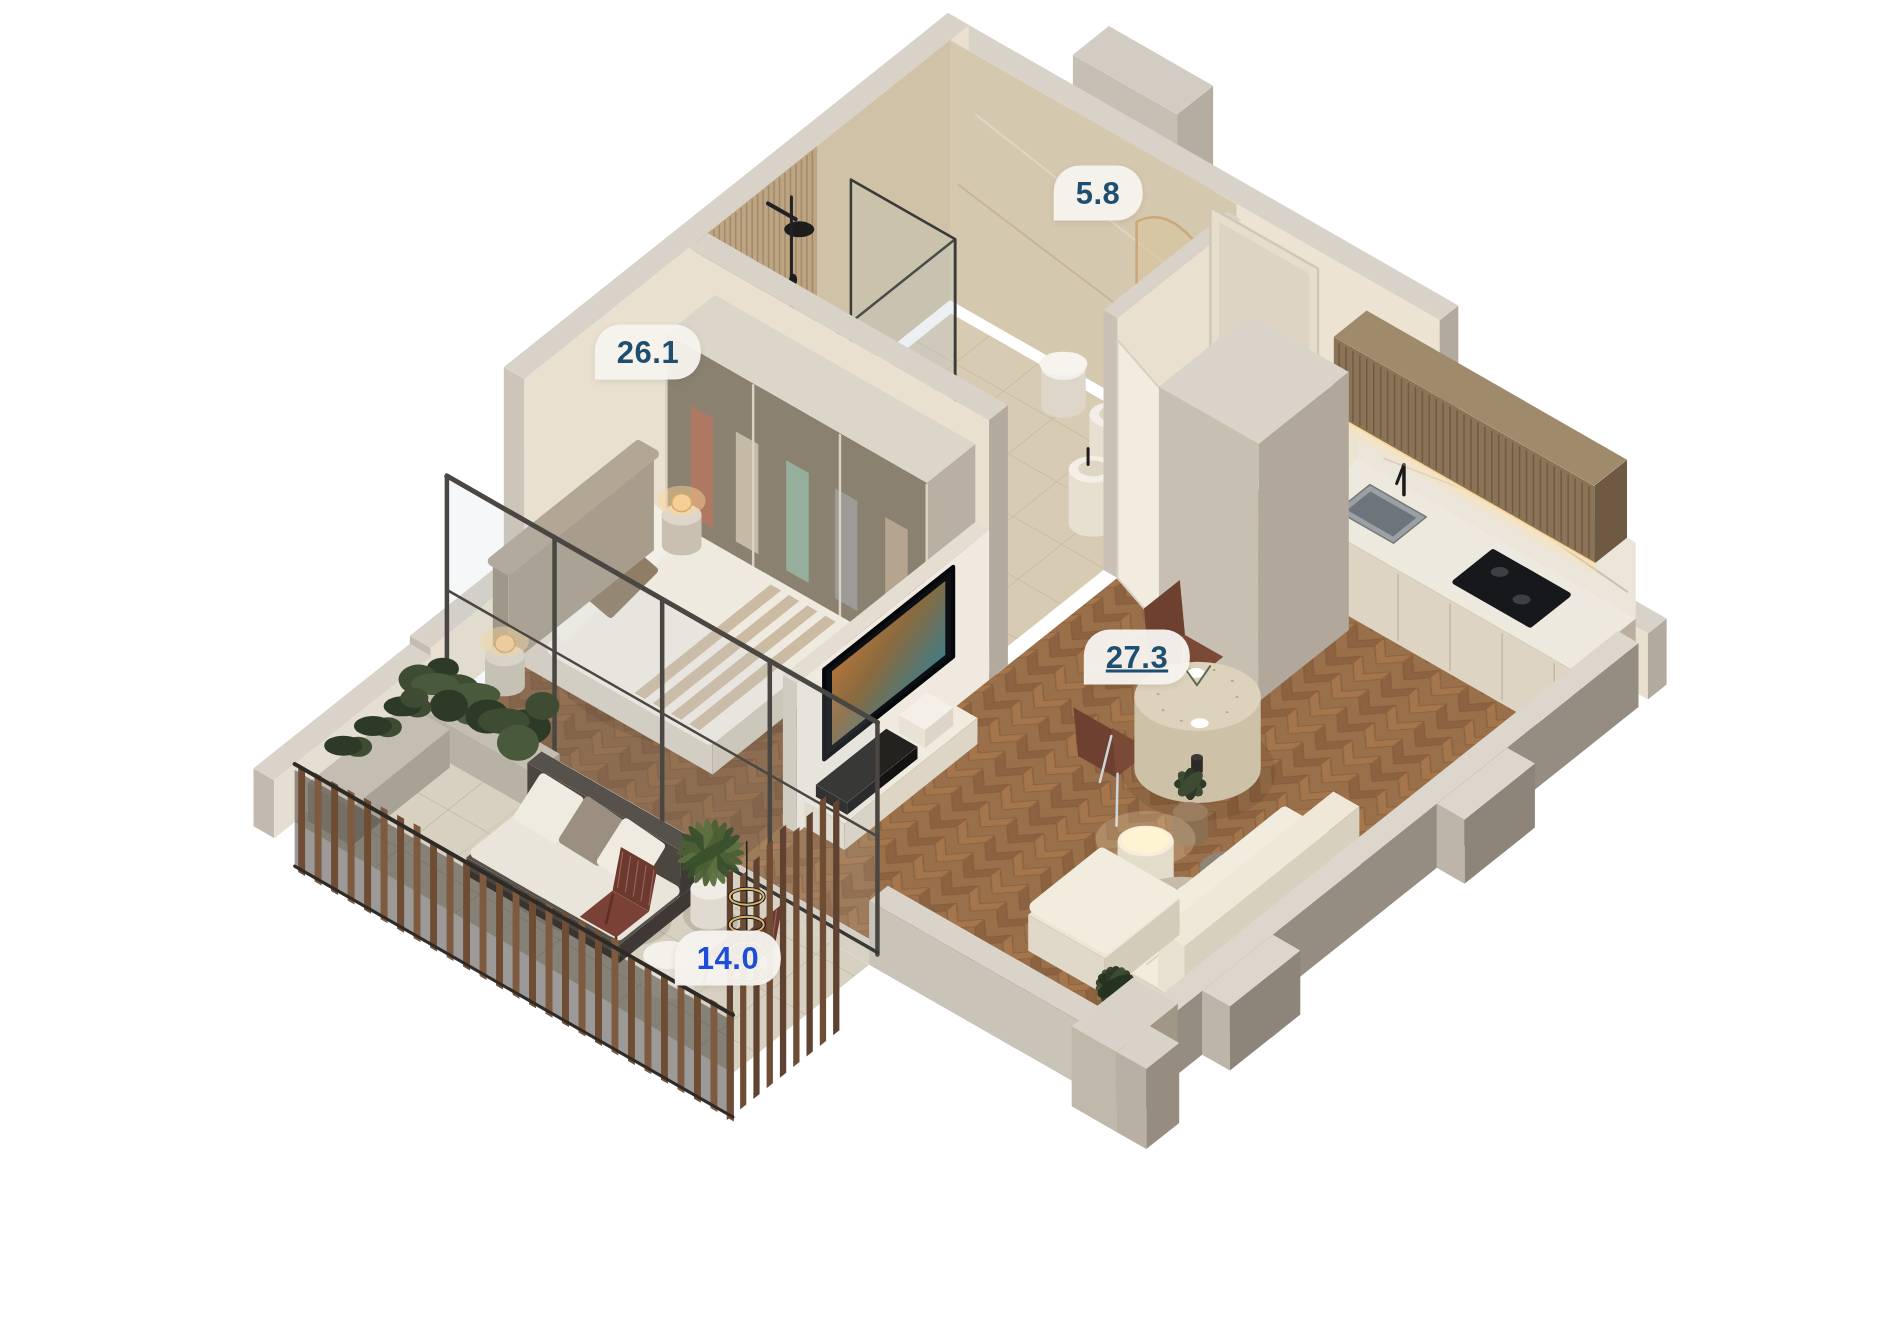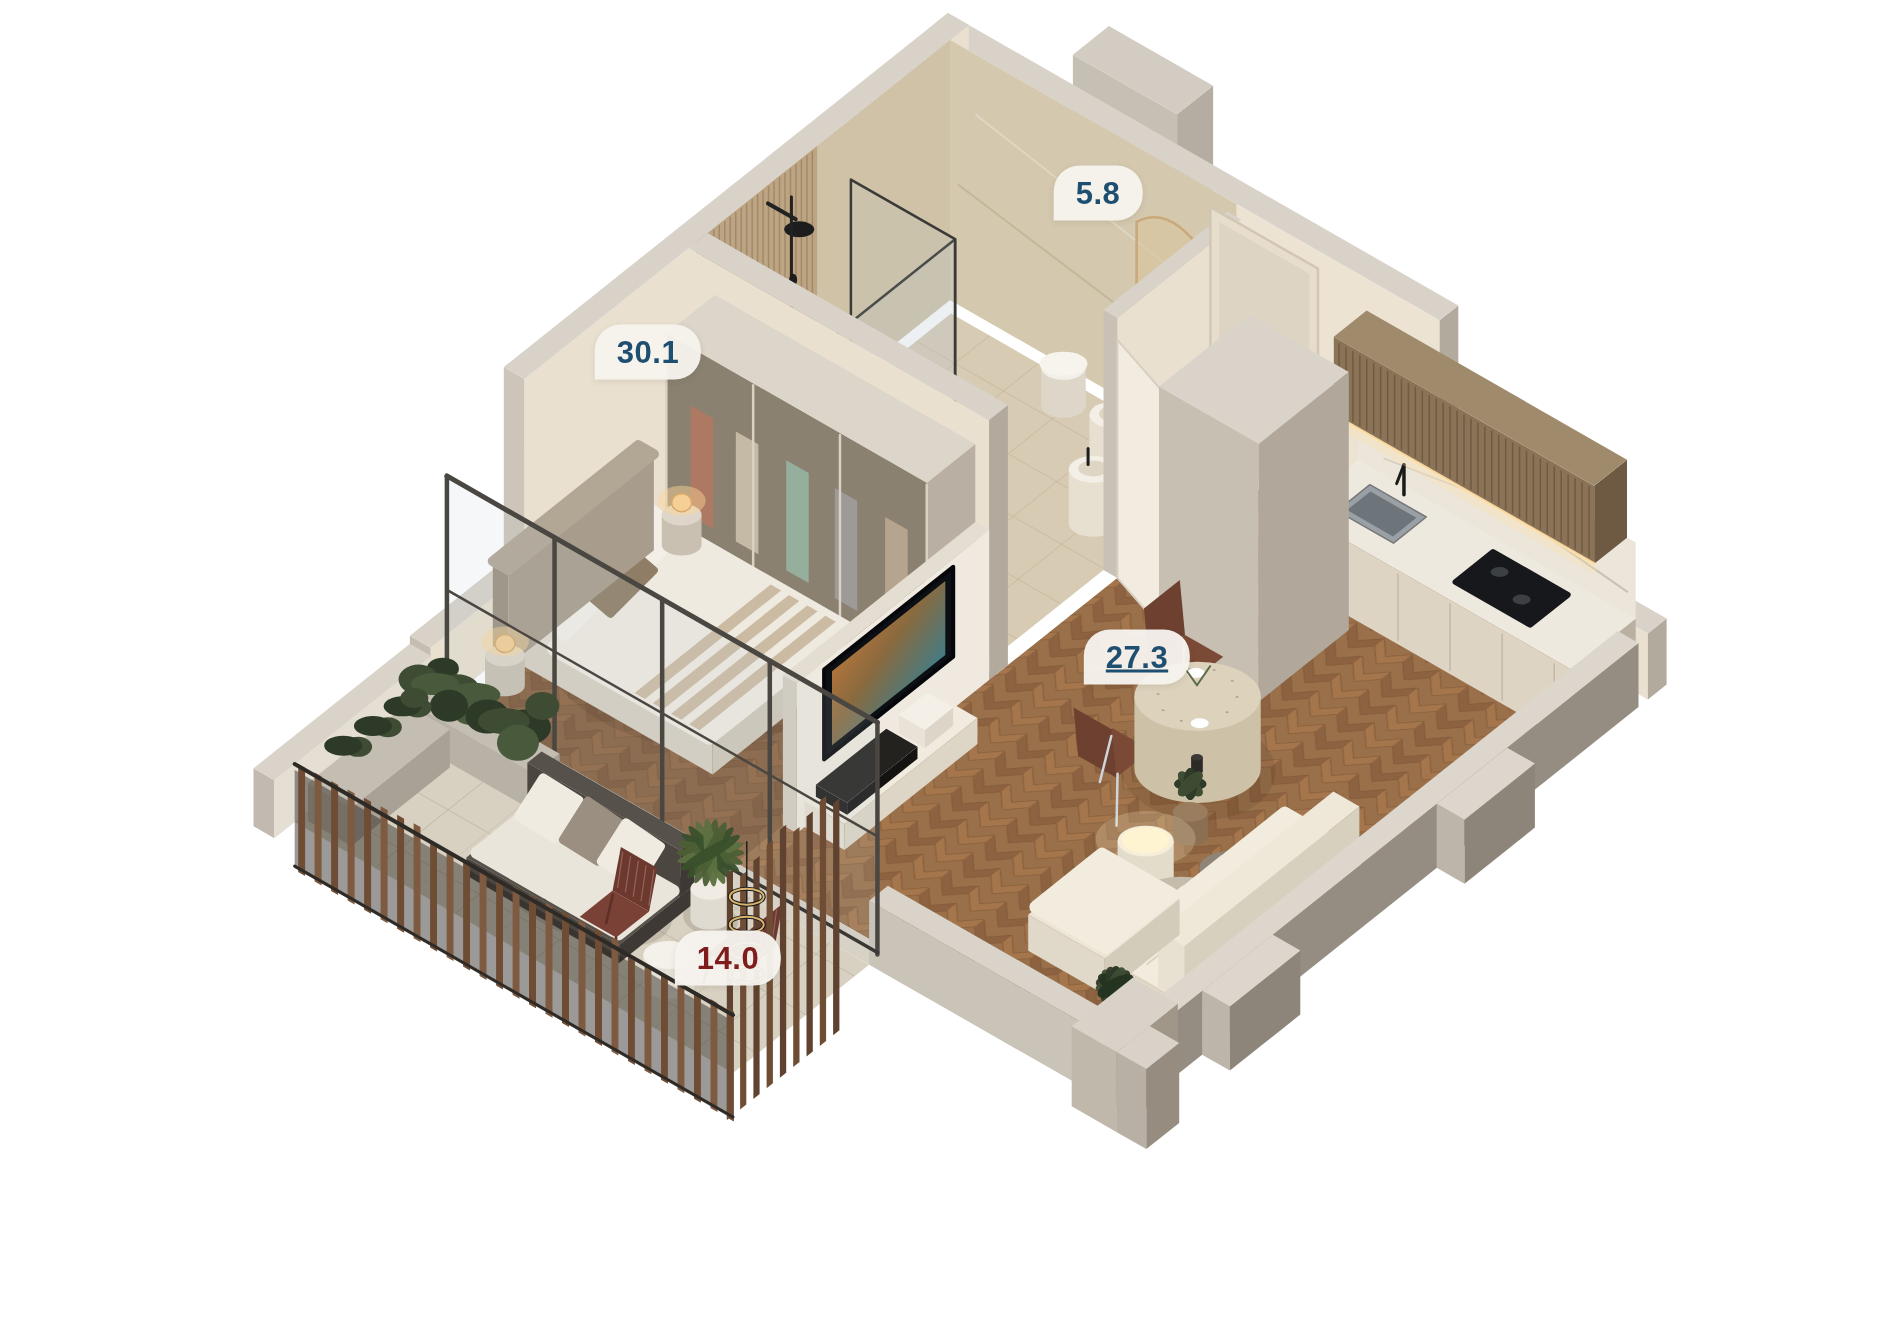--- a/index.html
+++ b/index.html
@@ -459,16 +459,16 @@
         <polygon points="677.5,982.3 684.4,986.2 684.4,1093.2 677.5,1089.3" fill="#7d5a40"></polygon>
         <polygon points="694.0,990.7 700.9,994.7 700.9,1102.7 694.0,1098.7" fill="#6f4d35"></polygon>
         <polygon points="710.5,999.1 717.4,1003.1 717.4,1112.1 710.5,1108.1" fill="#7d5a40"></polygon>
         <polygon points="726.9,1007.6 733.9,1011.6 733.9,1121.6 726.9,1117.6" fill="#6f4d35"></polygon>
         <line x1="294.68399999999997" y1="764.074" x2="733.0239999999999" y2="1015.059" stroke="#2e2a26" stroke-width="4" stroke-linecap="round"></line>
         <line x1="294.68399999999997" y1="866.074" x2="733.0239999999999" y2="1117.059" stroke="#2e2a26" stroke-width="3" stroke-linecap="round"></line>
       </g>
   </svg>
 
   <div class="area-pill" style="left: 1098px; top: 193px; background: rgba(246, 243, 237, 0.96); color: rgb(30, 78, 112);">5.8</div>
-  <div class="area-pill" style="left: 648px; top: 352px; background: rgba(246, 243, 237, 0.96); color: rgb(30, 78, 112);">30.1</div>
+  <div class="area-pill" style="left: 648px; top: 352px; background: rgba(246, 243, 237, 0.96); color: rgb(30, 78, 112);">26.1</div>
   <div class="area-pill" style="left: 1137px; top: 657px; background: rgba(246, 243, 237, 0.96); color: rgb(30, 78, 112); text-decoration: underline;">27.3</div>
-  <div class="area-pill" style="left: 728px; top: 958px; background: rgba(246, 243, 237, 0.96); color: #7f1d1d;">14.0</div>
+  <div class="area-pill" style="left: 728px; top: 958px; background: rgba(246, 243, 237, 0.96); color: #1d4ed8;">14.0</div>
 </div>
 
 </body></html>

